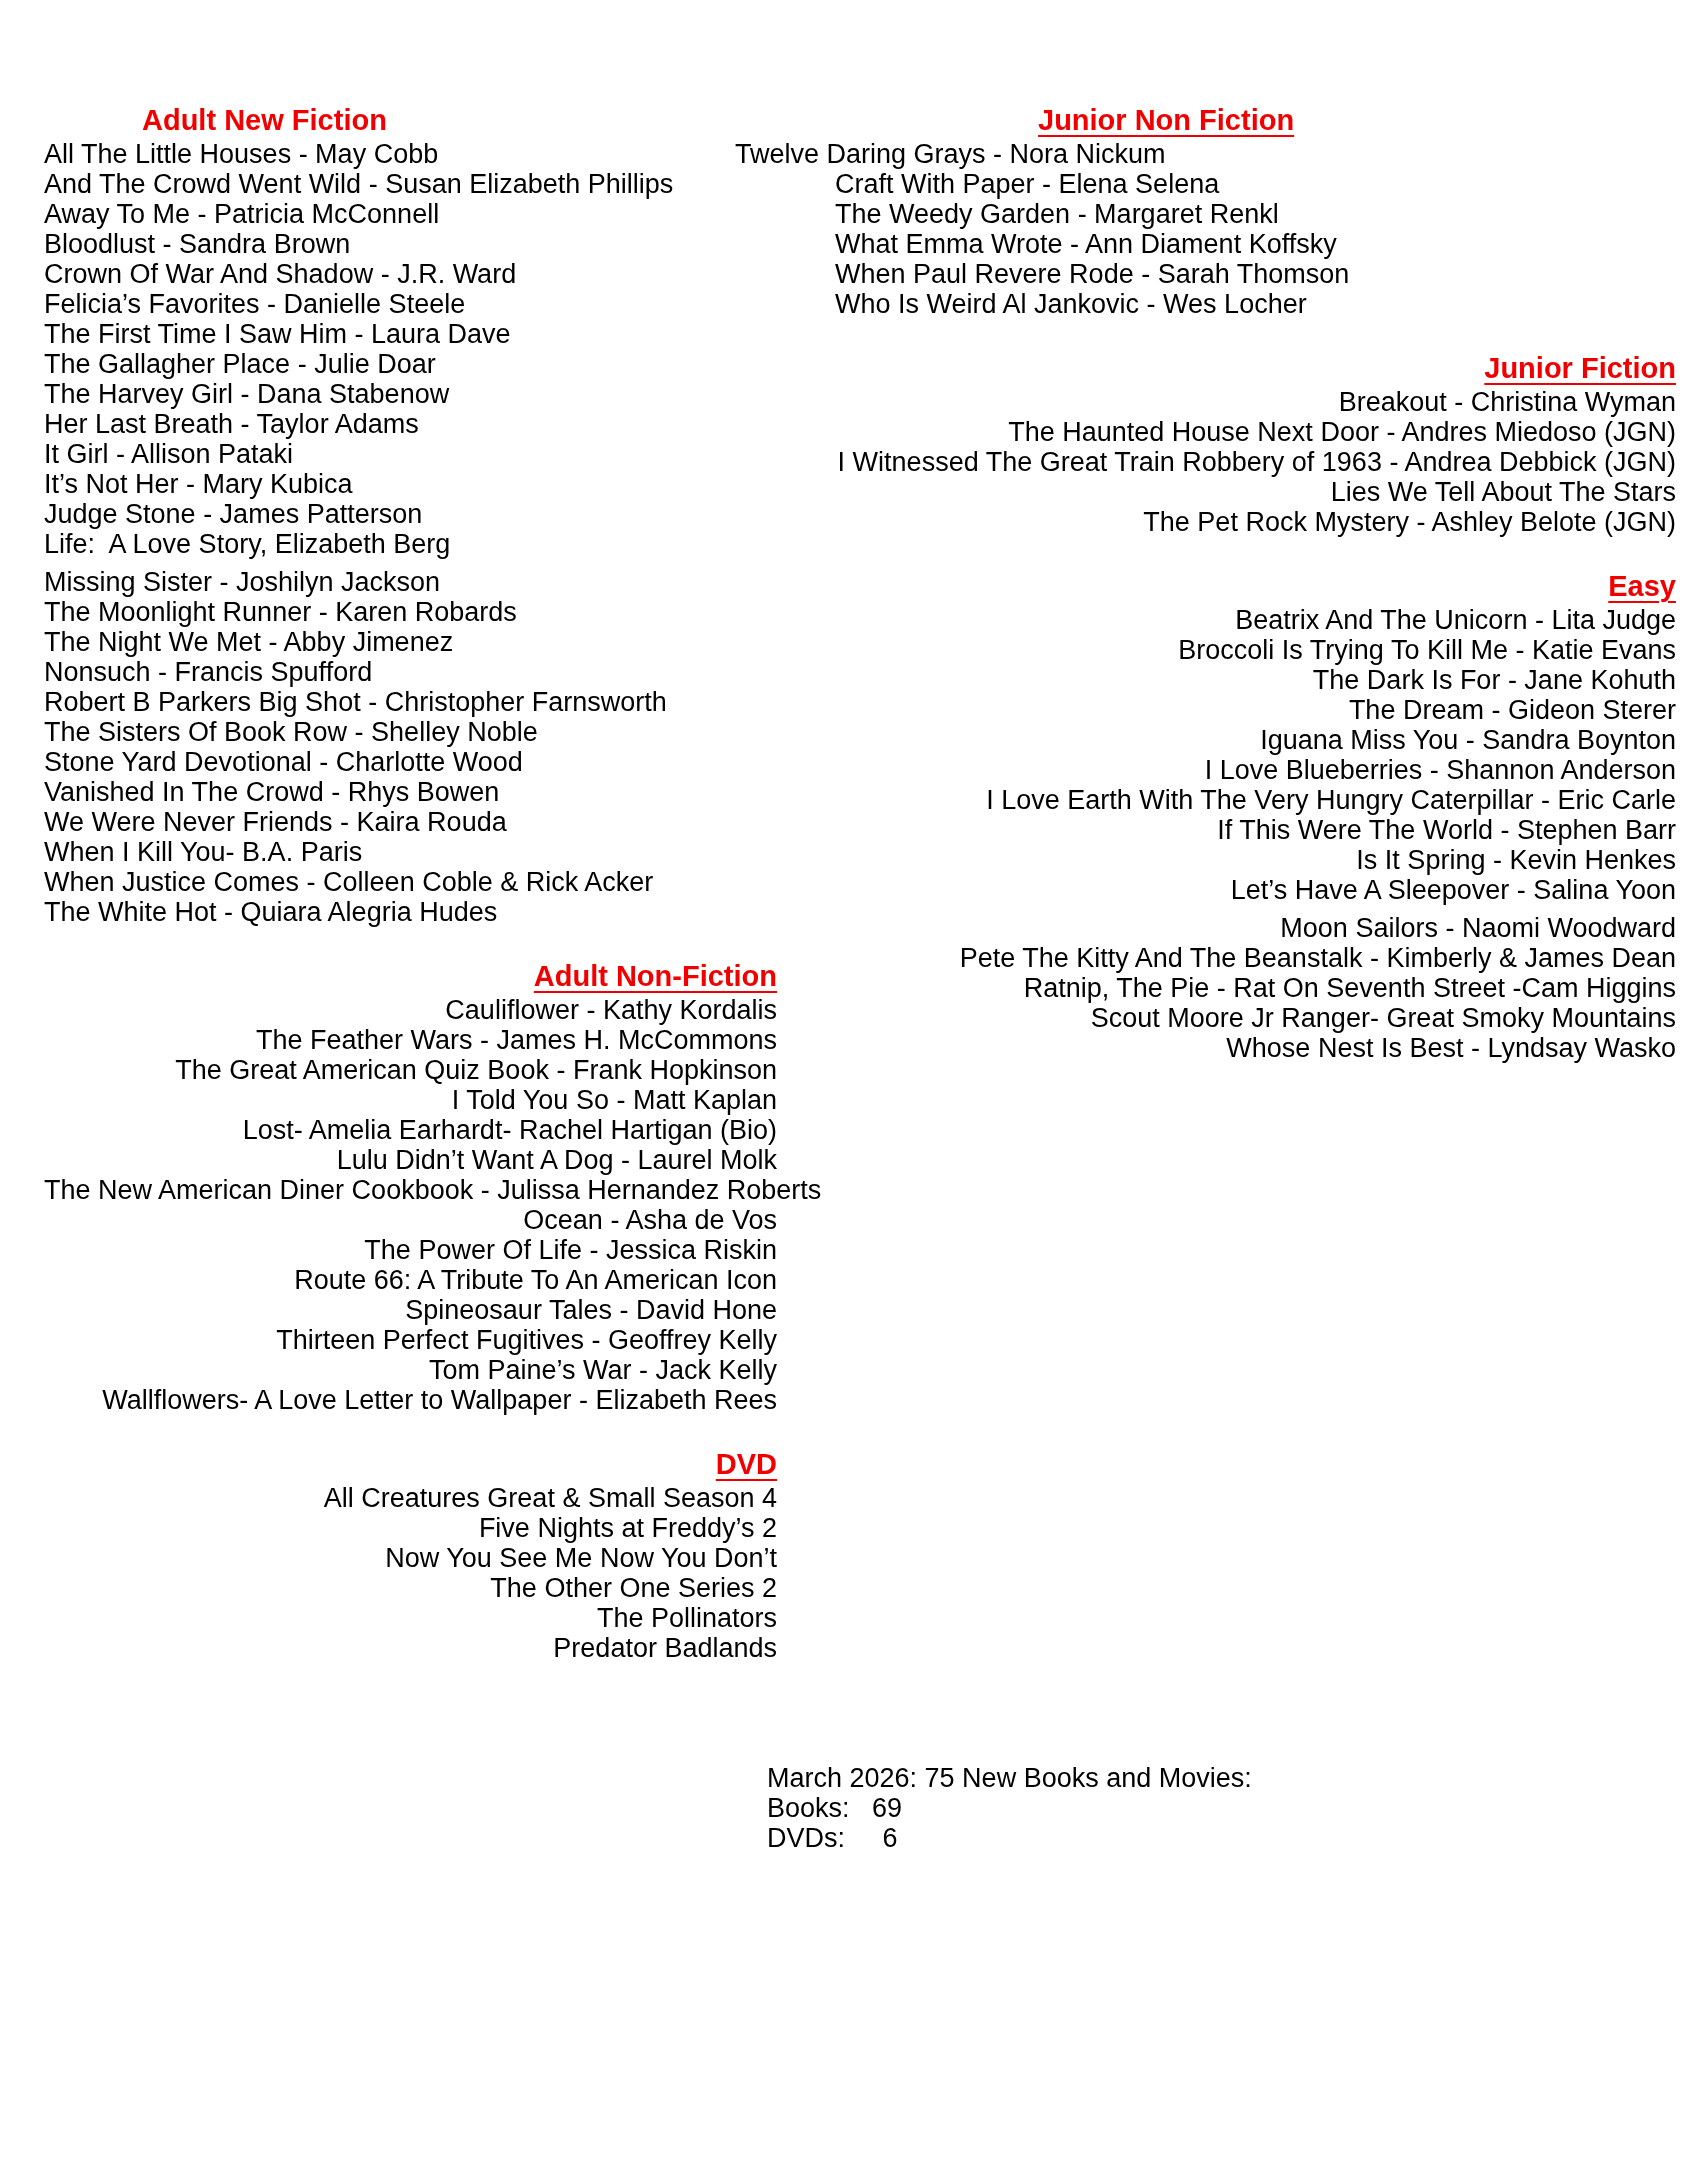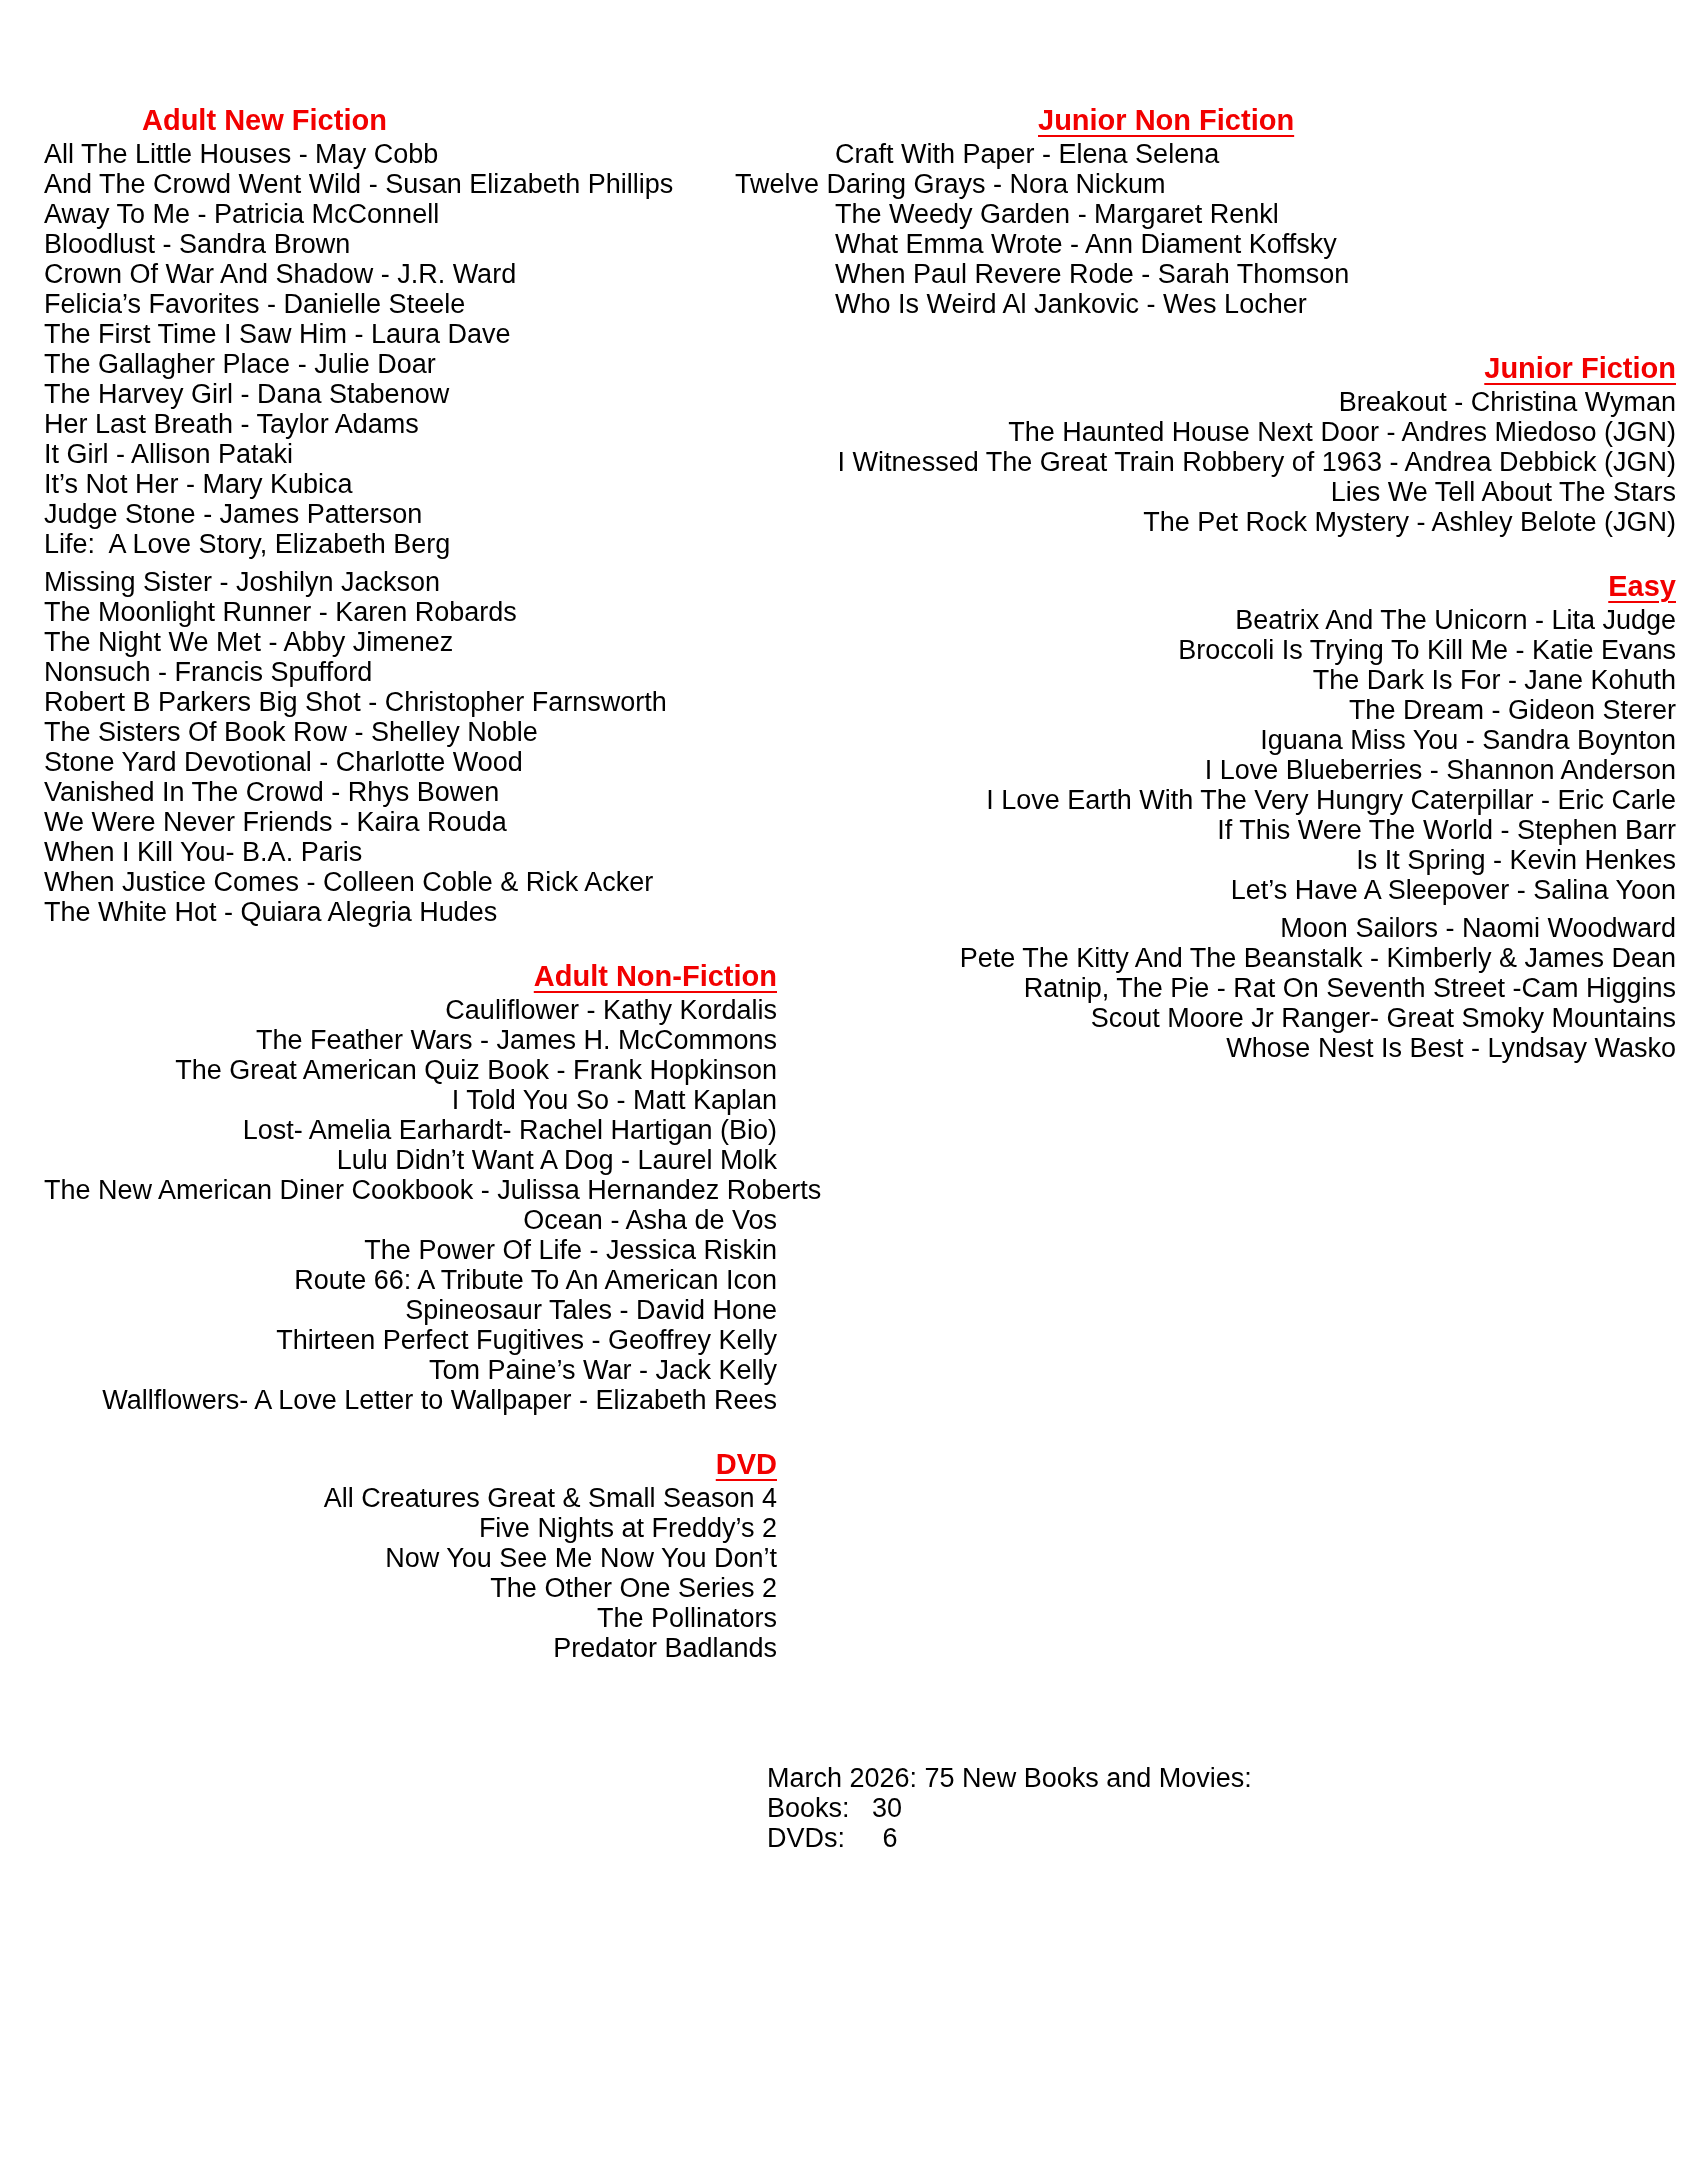--- a/index.html
+++ b/index.html
@@ -94,22 +94,22 @@
           <div class="item">The Other One Series 2</div>
           <div class="item">The Pollinators</div>
           <div class="item">Predator Badlands</div>
         </div>
       </div>
     </div>
   <div class="col col-right">
       <div class="section">
         <div class="heading underlined"><span class="heading-text">Junior Non Fiction</span></div>
         <div class="group">
+          <div class="item outdent">Twelve Daring Grays - Nora Nickum</div>
           <div class="item">Craft With Paper - Elena Selena</div>
-          <div class="item outdent">Twelve Daring Grays - Nora Nickum</div>
           <div class="item">The Weedy Garden - Margaret Renkl</div>
           <div class="item">What Emma Wrote - Ann Diament Koffsky</div>
           <div class="item">When Paul Revere Rode - Sarah Thomson</div>
           <div class="item">Who Is Weird Al Jankovic - Wes Locher</div>
         </div>
       </div>
       <div class="section">
         <div class="heading underlined"><span class="heading-text">Junior Fiction</span></div>
         <div class="group">
           <div class="item">Breakout - Christina Wyman</div>
@@ -137,17 +137,17 @@
           <div class="item outdent">Moon Sailors - Naomi Woodward</div>
           <div class="item">Pete The Kitty And The Beanstalk - Kimberly &amp; James Dean</div>
           <div class="item">Ratnip, The Pie - Rat On Seventh Street -Cam Higgins</div>
           <div class="item">Scout Moore Jr Ranger- Great Smoky Mountains</div>
           <div class="item">Whose Nest Is Best - Lyndsay Wasko</div>
         </div>
       </div>
     </div>
   <div class="summary">
     <div class="summary-line">March 2026: 75 New Books and Movies:</div>
-    <div class="summary-line">Books:   30</div>
+    <div class="summary-line">Books:   69</div>
     <div class="summary-line">DVDs:     6</div>
   </div>
 </div>
 
 
 </body></html>

